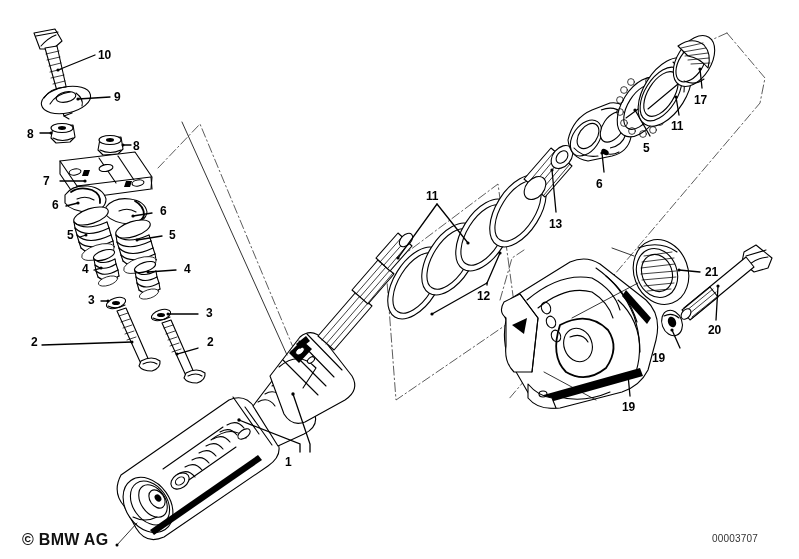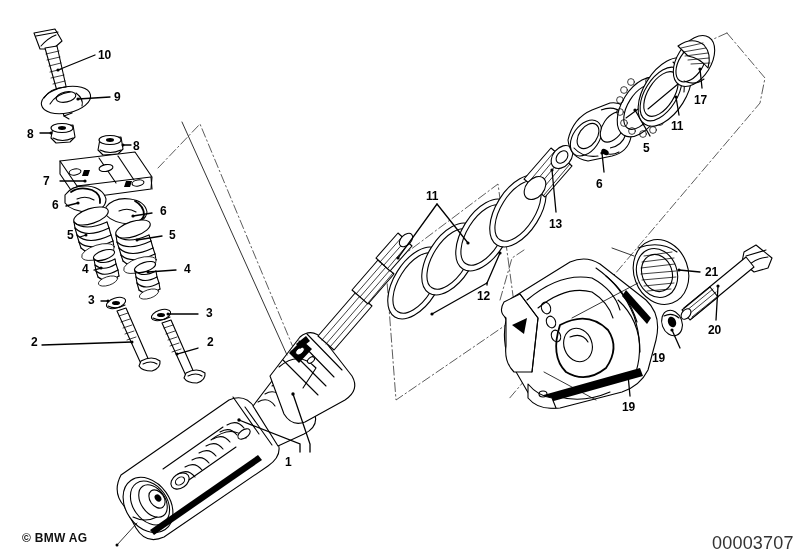--- a/index.html
+++ b/index.html
@@ -20,31 +20,31 @@
     line-height:16px;
     white-space:nowrap;
     letter-spacing:-0.2px;
     text-align:center;
   }
   #copyright{
     position:absolute;
     left:22px;top:531px;
     font-family:"Liberation Sans", sans-serif;
     font-weight:bold;
-    font-size:12px;
+    font-size:16px;
     letter-spacing:0.3px;
     color:#111111;
     white-space:nowrap;
   }
   #part-number{
     position:absolute;
     left:712px;top:533px;
     font-family:"Liberation Sans", sans-serif;
     font-weight:normal;
-    font-size:18px;
+    font-size:10px;
     color:#333333;
     white-space:nowrap;
     letter-spacing:0.2px;
   }
 </style>
 </head>
 <body>
 
 <div id="diagram-root">
 

